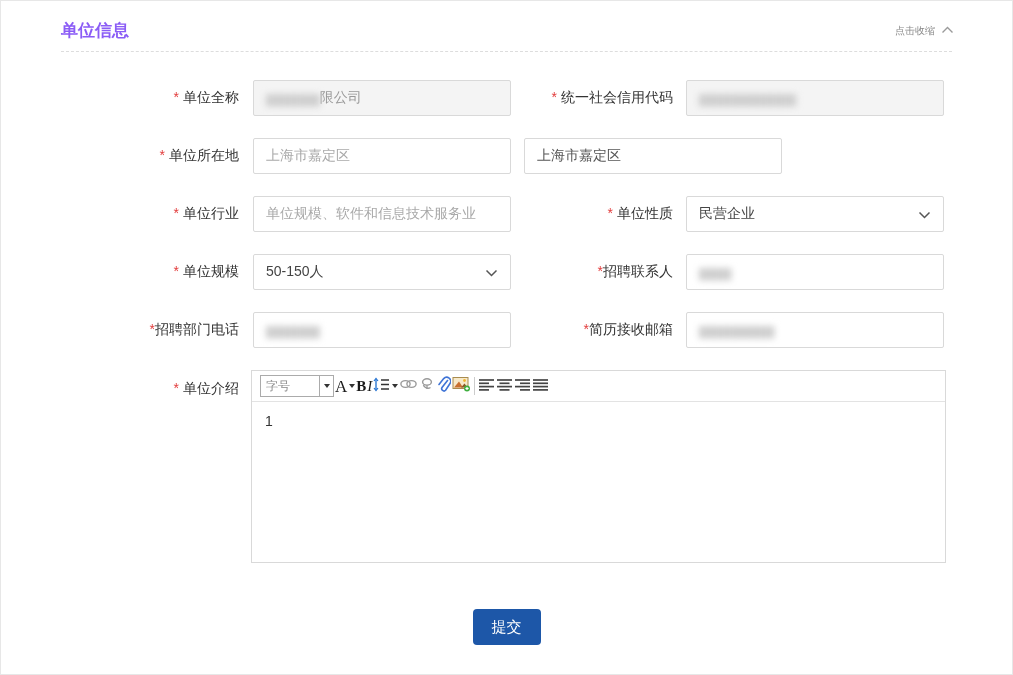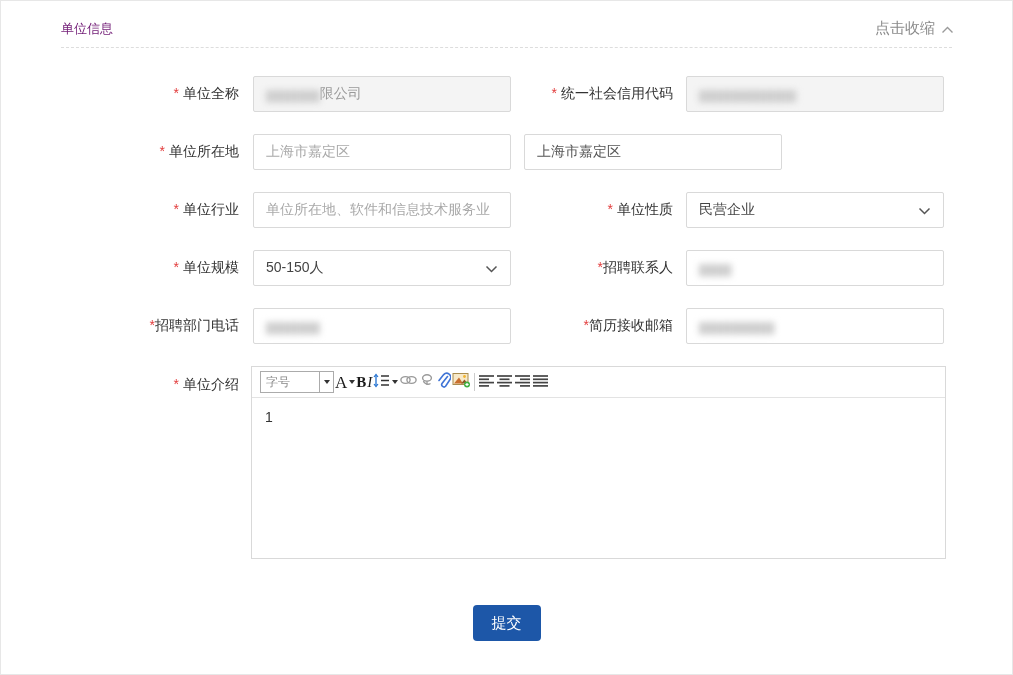--- a/index.html
+++ b/index.html
@@ -1,21 +1,21 @@
 <!DOCTYPE html>
 <html><head>
 <meta charset="utf-8">
 <style>
   * { margin:0; padding:0; box-sizing:border-box; }
   body { background:#fff; font-family:"Liberation Sans","DejaVu Sans",sans-serif; }
   .page { width:1013px; height:675px; background:#fff; border:1px solid #e7e7e7; position:relative; overflow:hidden; }
 
   .header { display:flex; justify-content:space-between; align-items:center; padding:18px 58px 0 60px; }
-  .title { font-size:13px; font-weight:400; color:#701a75; }
-  .collapse { display:flex; align-items:center; gap:6px; font-size:15px; color:#8a8a8a; cursor:pointer; }
+  .title { font-size:17px; font-weight:700; color:#8b5cf6; }
+  .collapse { display:flex; align-items:center; gap:6px; font-size:10px; color:#8a8a8a; cursor:pointer; }
   .dash { margin:9px 60px 0 60px; border-bottom:1px dashed #ddd; }
 
   .form { margin-top:28px; }
   .row { display:flex; align-items:center; margin-bottom:22px; }
   .lbl { width:238px; text-align:right; font-size:14px; color:#333; white-space:nowrap; }
   .lbl-r { width:162px;text-align:right; }
   .star { color:#e23c3c; margin-right:4px; }
   .tight .star { margin-right:0; }
   .ctl { width:258px; margin-left:14px; }
   .ctl-r { margin-left:13px; }
@@ -84,21 +84,21 @@
           <span>上海市嘉定区</span>
         </div>
       <div class="ctl ctl-r input">
           <span>上海市嘉定区</span>
         </div>
     </div>
 
     <div class="row">
       <div class="lbl"><span class="star">*</span><span>单位行业</span></div>
       <div class="ctl input mutedtext">
-          <span>单位所在地、软件和信息技术服务业</span>
+          <span>单位规模、软件和信息技术服务业</span>
         </div>
       <div class="lbl lbl-r"><span class="star">*</span><span>单位性质</span></div>
       <div class="ctl ctl-r input select">
         <span>民营企业</span>
         <span><svg width="13" height="8" viewBox="0 0 13 8">
               <polyline points="1.5,1.5 6.5,6.5 11.5,1.5" fill="none" stroke="#555" stroke-width="1.5"></polyline>
             </svg></span>
       </div>
     </div>
 

